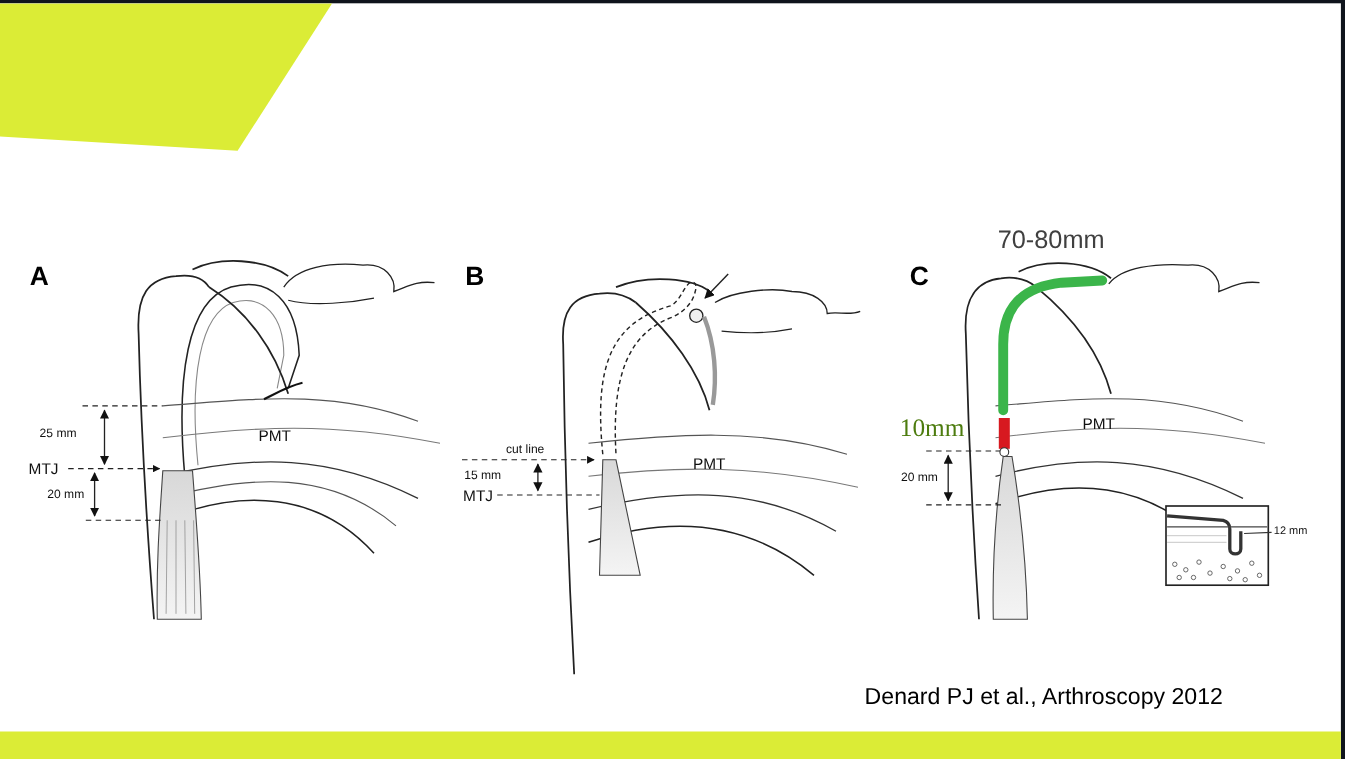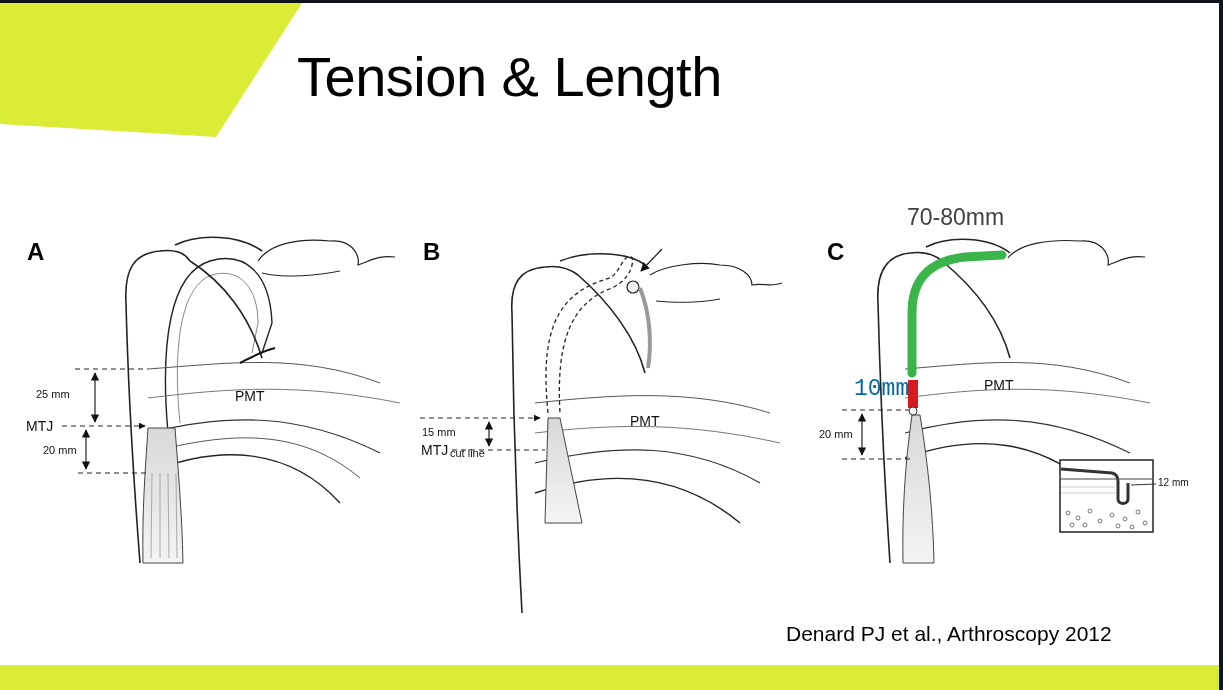--- a/index.html
+++ b/index.html
@@ -49,38 +49,37 @@
   .label {
     position: absolute; font-family: "Liberation Sans", sans-serif;
     font-size: 11px; color: #111; line-height: 1;
   }
   .label-mid { font-size: 14px; }
   .measure-green {
     position: absolute; left: 907px; top: 201px;
     font-size: 23px; color: #404040; font-family: "Liberation Sans", sans-serif;
   }
   .measure-red {
-    position: absolute; left: 854px; top: 373px;
-    font-size: 23px; color: #0369a1; font-family: Liberation Mono, monospace;
+    position: absolute; left: 818px; top: 373px;
+    font-size: 23px; color: #4d7c0f; font-family: Liberation Serif, serif;
   }
   .citation {
     position: absolute; left: 786px; top: 619px;
     font-size: 21px; color: #000; font-family: "Liberation Sans", sans-serif;
   }
 </style>
 </head>
 <body>
 
 <div class="slide">
 
   <svg class="accent-shape" width="310" height="140">
     <polygon points="0,0 302,0 216,134 0,121" fill="#dbec36"></polygon>
   </svg>
 
-  <div class="title">Tension &amp; Length</div>
 
 
   <svg class="figure" width="1219" height="440" viewBox="0 190 1219 440">
     <defs>
       <linearGradient id="muscle" x1="0" y1="0" x2="0" y2="1">
         <stop offset="0" stop-color="#d8d8d8"></stop>
         <stop offset="1" stop-color="#f4f4f4"></stop>
       </linearGradient>
       <marker id="arr" viewBox="0 0 10 10" refX="9" refY="5" markerWidth="7" markerHeight="7" orient="auto-start-reverse">
         <path d="M0,0 L10,5 L0,10 z" fill="#111"></path>
@@ -186,21 +185,21 @@
 
   <div class="panel-letter" style="left:27px;top:235px;">A</div>
   <div class="panel-letter" style="left:423px;top:235px;">B</div>
   <div class="panel-letter" style="left:827px;top:235px;">C</div>
 
   <div class="label" style="left:36px;top:386px;">25 mm</div>
   <div class="label label-mid" style="left:26px;top:416px;">MTJ</div>
   <div class="label" style="left:43px;top:442px;">20 mm</div>
   <div class="label label-mid" style="left:235px;top:386px;">PMT</div>
 
-  <div class="label" style="left:450px;top:401px;margin-top:44px;">cut line</div>
+  <div class="label" style="left:460px;top:401px;">cut line</div>
   <div class="label" style="left:422px;top:424px;">15 mm</div>
   <div class="label label-mid" style="left:421px;top:440px;">MTJ</div>
   <div class="label label-mid" style="left:630px;top:411px;">PMT</div>
 
   <div class="measure-green">70-80mm</div>
   <div class="measure-red">10mm</div>
   <div class="label" style="left:819px;top:426px;">20 mm</div>
   <div class="label label-mid" style="left:984px;top:375px;">PMT</div>
   <div class="label" style="left:1158px;top:475px;font-size:10px;">12 mm</div>
 

